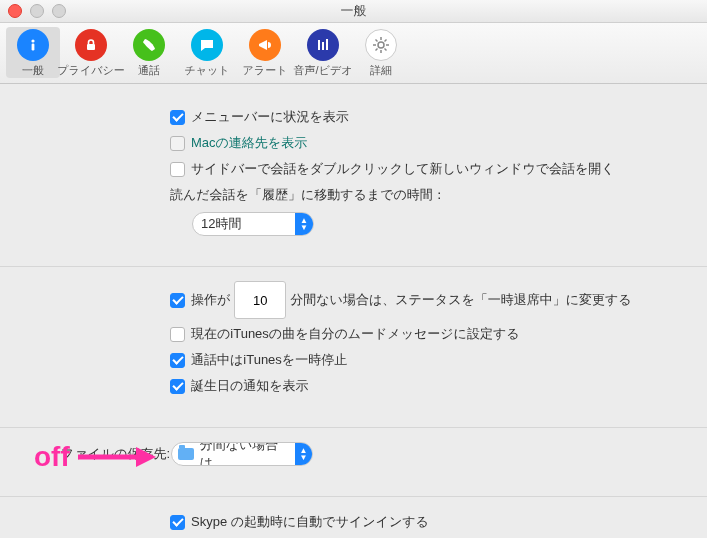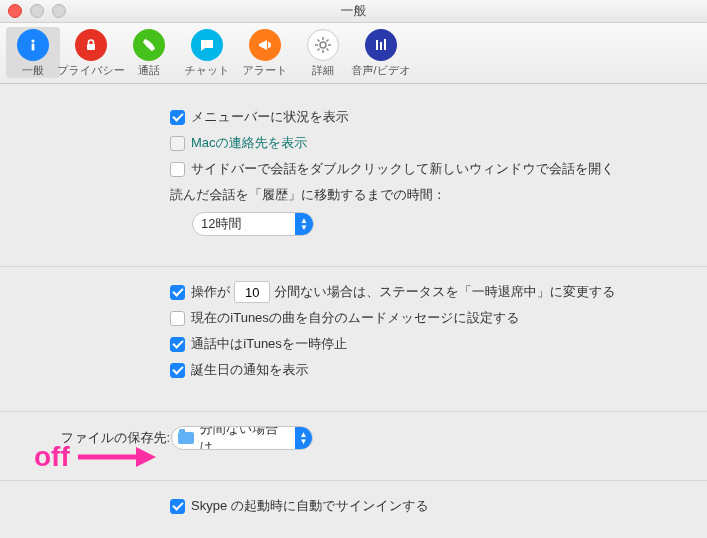--- a/index.html
+++ b/index.html
@@ -23,21 +23,21 @@
   .lead-label{width:140px;text-align:right;padding-right:1px;color:#333;}
   .chk{appearance:none;-webkit-appearance:none;width:15px;height:15px;border:1px solid #b7b7b7;border-radius:3px;background:#fff;margin:0 6px 0 0;flex:none;position:relative;}
   .chk:checked{background:#1a84ff;border-color:#1a84ff;}
   .chk:checked::after{content:"";position:absolute;left:4px;top:0px;width:4px;height:8px;border:solid #fff;border-width:0 2px 2px 0;transform:rotate(45deg);}
   .chk:disabled{background:#f2f2f2;}
   .txt{color:#333;}
   .txt.dis{color:#0f766e;}
   .select{display:inline-flex;align-items:center;border:1px solid #c6c6c6;border-radius:12px;background:#fff;height:22px;overflow:hidden;}
   .select .val{padding:0 8px;font-size:13px;}
   .select .btn{width:18px;height:100%;background:#1a84ff;display:flex;flex-direction:column;align-items:center;justify-content:center;color:#fff;font-size:8px;line-height:7px;}
-  .numfield{width:34px;height:20px;border:1px solid #c6c6c6;border-radius:3px;background:#fff;text-align:center;font-size:13px;margin:0 4px;padding:0;}
+  .numfield{width:34px;height:20px;border:1px solid #c6c6c6;border-radius:3px;background:#fff;text-align:center;font-size:13px;margin:0 4px;padding:8px;}
   .annot{position:absolute;left:34px;bottom:65px;color:#ff2fa3;font-size:28px;font-weight:600;display:flex;align-items:center;pointer-events:none;}
   .arrow-svg{margin-left:6px;}
   .folder-ico{width:16px;height:12px;background:#62b0f5;border-radius:2px;margin-right:6px;position:relative;flex:none;}
   .folder-ico::before{content:"";position:absolute;top:-3px;left:1px;width:6px;height:3px;background:#62b0f5;border-radius:1px 1px 0 0;}
 </style>
 </head>
 <body>
 
 <div class="window">
 
@@ -85,49 +85,49 @@
       </div>
       <span class="tb-lbl">チャット</span>
     </div>
     <div class="tb-item">
       <div class="tb-ico" style="background:#ff7b1a">
         <svg width="16" height="16" viewBox="0 0 16 16">
             <path d="M2 7l8-4v10L2 9z M11 5a3 3 0 010 6" fill="#fff"></path>
           </svg>
       </div>
       <span class="tb-lbl">アラート</span>
+    </div>
+    <div class="tb-item">
+      <div class="tb-ico" style="background:#2b3aab">
+        <svg width="16" height="16" viewBox="0 0 16 16">
+            <rect x="3" y="3" width="2" height="10" fill="#fff"></rect>
+            <rect x="7" y="5" width="2" height="8" fill="#fff"></rect>
+            <rect x="11" y="2" width="2" height="11" fill="#fff"></rect>
+          </svg>
+      </div>
+      <span class="tb-lbl">音声/ビデオ</span>
     </div>
     <div class="tb-item">
       <div class="tb-ico" style="background:#fff;border:1px solid #ccc;box-sizing:border-box">
         <svg width="18" height="18" viewBox="0 0 18 18">
             <circle cx="9" cy="9" r="3" fill="none" stroke="#888" stroke-width="1.5"></circle>
             <g stroke="#888" stroke-width="1.5">
               <line x1="9" y1="1" x2="9" y2="4"></line>
               <line x1="9" y1="14" x2="9" y2="17"></line>
               <line x1="1" y1="9" x2="4" y2="9"></line>
               <line x1="14" y1="9" x2="17" y2="9"></line>
               <line x1="3.5" y1="3.5" x2="5.5" y2="5.5"></line>
               <line x1="12.5" y1="12.5" x2="14.5" y2="14.5"></line>
               <line x1="12.5" y1="5.5" x2="14.5" y2="3.5"></line>
               <line x1="3.5" y1="14.5" x2="5.5" y2="12.5"></line>
             </g>
           </svg>
       </div>
       <span class="tb-lbl">詳細</span>
     </div>
-    <div class="tb-item">
-      <div class="tb-ico" style="background:#2b3aab">
-        <svg width="16" height="16" viewBox="0 0 16 16">
-            <rect x="3" y="3" width="2" height="10" fill="#fff"></rect>
-            <rect x="7" y="5" width="2" height="8" fill="#fff"></rect>
-            <rect x="11" y="2" width="2" height="11" fill="#fff"></rect>
-          </svg>
-      </div>
-      <span class="tb-lbl">音声/ビデオ</span>
-    </div>
   </div>
 
   <div class="content">
 
     <div class="group">
       <div class="row">
           <input type="checkbox" class="chk" checked="" style="">
           <span class="txt">メニューバーに状況を表示</span>
         </div>
       <div class="row">

